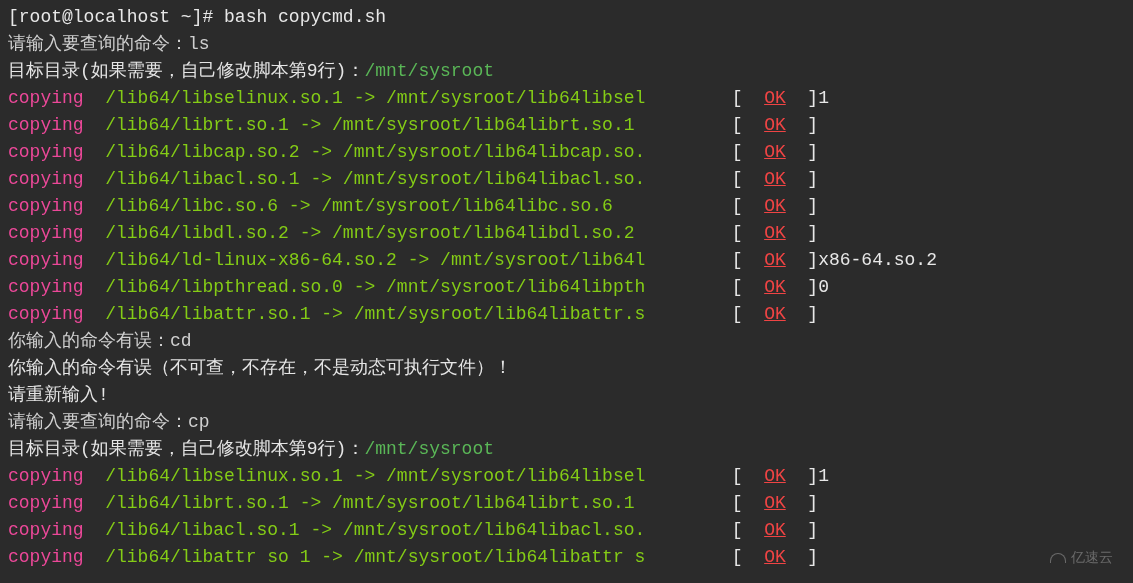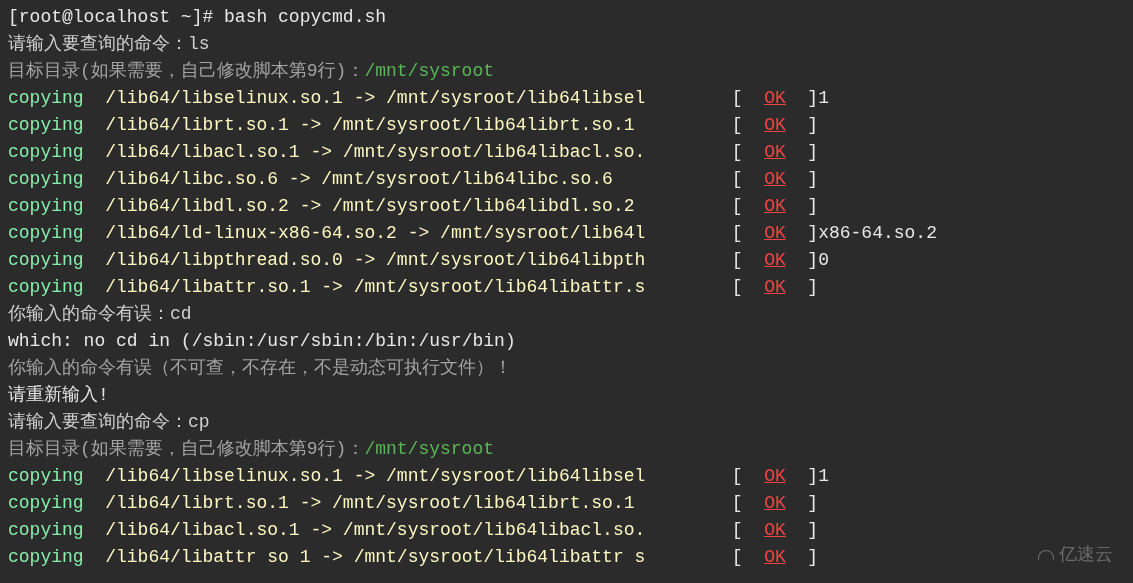--- a/index.html
+++ b/index.html
@@ -19,30 +19,30 @@
       position: relative;
       padding: 4px 8px;
     }
     .terminal-line {
       white-space: pre;
     }
     .white-text {
       color: #e8e8e8;
     }
     .orange-text {
-      color: #a3a3a3;
+      color: #e5e5e5;
     }
     .red-text {
       color: #e5e5e5;
     }
     .copy-prefix {
-      color: #86efac;
+      color: #ec4899;
     }
     .copy-path {
-      color: #fef9c3;
+      color: #84cc16;
     }
     .copy-bracket {
       color: #e8e8e8;
     }
     .copy-ok {
       color: #ef4444;
       text-decoration: underline;
     }
     .copy-suffix {
       color: #e8e8e8;
@@ -52,21 +52,21 @@
     }
     .inline-green {
       color: #5ab757;
     }
     .watermark {
       position: absolute;
       bottom: 15px;
       right: 20px;
       color: rgba(200,200,200,0.4);
       font-family: sans-serif;
-      font-size: 18px;
+      font-size: 14px;
       display: flex;
       align-items: center;
       gap: 5px;
     }
     .watermark-icon {
       width: 16px;
       height: 10px;
       border: 1.5px solid rgba(200,200,200,0.4);
       border-radius: 8px 8px 0 0;
       border-bottom: none;
@@ -77,30 +77,30 @@
 <body>
 
 <div>
   <div class="terminal-line white-text">[root@localhost ~]# bash copycmd.sh</div>
   <div class="terminal-line prompt-label">请输入要查询的命令：ls</div>
   <div class="terminal-line"><span class="orange-text">目标目录(如果需要，自己修改脚本第9行)：</span><span class="inline-green">/mnt/sysroot</span></div>
 
   <div id="copy-block-1">
       <div class="terminal-line"><span class="copy-prefix">copying  </span><span class="copy-path">/lib64/libselinux.so.1 -&gt; /mnt/sysroot/lib64libsel        </span><span class="copy-bracket">[  </span><span class="copy-ok">OK</span><span class="copy-suffix">  ]1</span></div>
       <div class="terminal-line"><span class="copy-prefix">copying  </span><span class="copy-path">/lib64/librt.so.1 -&gt; /mnt/sysroot/lib64librt.so.1         </span><span class="copy-bracket">[  </span><span class="copy-ok">OK</span><span class="copy-suffix">  ]</span></div>
+      <div class="terminal-line"><span class="copy-prefix">copying  </span><span class="copy-path">/lib64/libcap.so.2 -&gt; /mnt/sysroot/lib64libcap.so.        </span><span class="copy-bracket">[  </span><span class="copy-ok">OK</span><span class="copy-suffix">  ]</span></div>
       <div class="terminal-line"><span class="copy-prefix">copying  </span><span class="copy-path">/lib64/libacl.so.1 -&gt; /mnt/sysroot/lib64libacl.so.        </span><span class="copy-bracket">[  </span><span class="copy-ok">OK</span><span class="copy-suffix">  ]</span></div>
       <div class="terminal-line"><span class="copy-prefix">copying  </span><span class="copy-path">/lib64/libc.so.6 -&gt; /mnt/sysroot/lib64libc.so.6           </span><span class="copy-bracket">[  </span><span class="copy-ok">OK</span><span class="copy-suffix">  ]</span></div>
       <div class="terminal-line"><span class="copy-prefix">copying  </span><span class="copy-path">/lib64/libdl.so.2 -&gt; /mnt/sysroot/lib64libdl.so.2         </span><span class="copy-bracket">[  </span><span class="copy-ok">OK</span><span class="copy-suffix">  ]</span></div>
       <div class="terminal-line"><span class="copy-prefix">copying  </span><span class="copy-path">/lib64/ld-linux-x86-64.so.2 -&gt; /mnt/sysroot/lib64l        </span><span class="copy-bracket">[  </span><span class="copy-ok">OK</span><span class="copy-suffix">  ]x86-64.so.2</span></div>
       <div class="terminal-line"><span class="copy-prefix">copying  </span><span class="copy-path">/lib64/libpthread.so.0 -&gt; /mnt/sysroot/lib64libpth        </span><span class="copy-bracket">[  </span><span class="copy-ok">OK</span><span class="copy-suffix">  ]0</span></div>
       <div class="terminal-line"><span class="copy-prefix">copying  </span><span class="copy-path">/lib64/libattr.so.1 -&gt; /mnt/sysroot/lib64libattr.s        </span><span class="copy-bracket">[  </span><span class="copy-ok">OK</span><span class="copy-suffix">  ]</span></div>
     </div>
 
   <div class="terminal-line prompt-label">你输入的命令有误：cd</div>
-  <div class="terminal-line white-text">which: no cd in (/sbin:/usr/sbin:/bin:/usr/bin)</div>
   <div class="terminal-line orange-text">你输入的命令有误（不可查，不存在，不是动态可执行文件）！</div>
   <div class="terminal-line red-text">请重新输入!</div>
   <div class="terminal-line prompt-label">请输入要查询的命令：cp</div>
   <div class="terminal-line"><span class="orange-text">目标目录(如果需要，自己修改脚本第9行)：</span><span class="inline-green">/mnt/sysroot</span></div>
 
   <div id="copy-block-2">
       <div class="terminal-line"><span class="copy-prefix">copying  </span><span class="copy-path">/lib64/libselinux.so.1 -&gt; /mnt/sysroot/lib64libsel        </span><span class="copy-bracket">[  </span><span class="copy-ok">OK</span><span class="copy-suffix">  ]1</span></div>
       <div class="terminal-line"><span class="copy-prefix">copying  </span><span class="copy-path">/lib64/librt.so.1 -&gt; /mnt/sysroot/lib64librt.so.1         </span><span class="copy-bracket">[  </span><span class="copy-ok">OK</span><span class="copy-suffix">  ]</span></div>
       <div class="terminal-line"><span class="copy-prefix">copying  </span><span class="copy-path">/lib64/libacl.so.1 -&gt; /mnt/sysroot/lib64libacl.so.        </span><span class="copy-bracket">[  </span><span class="copy-ok">OK</span><span class="copy-suffix">  ]</span></div>
       <div class="terminal-line"><span class="copy-prefix">copying  </span><span class="copy-path">/lib64/libattr so 1 -&gt; /mnt/sysroot/lib64libattr s        </span><span class="copy-bracket">[  </span><span class="copy-ok">OK</span><span class="copy-suffix">  ]</span></div>

